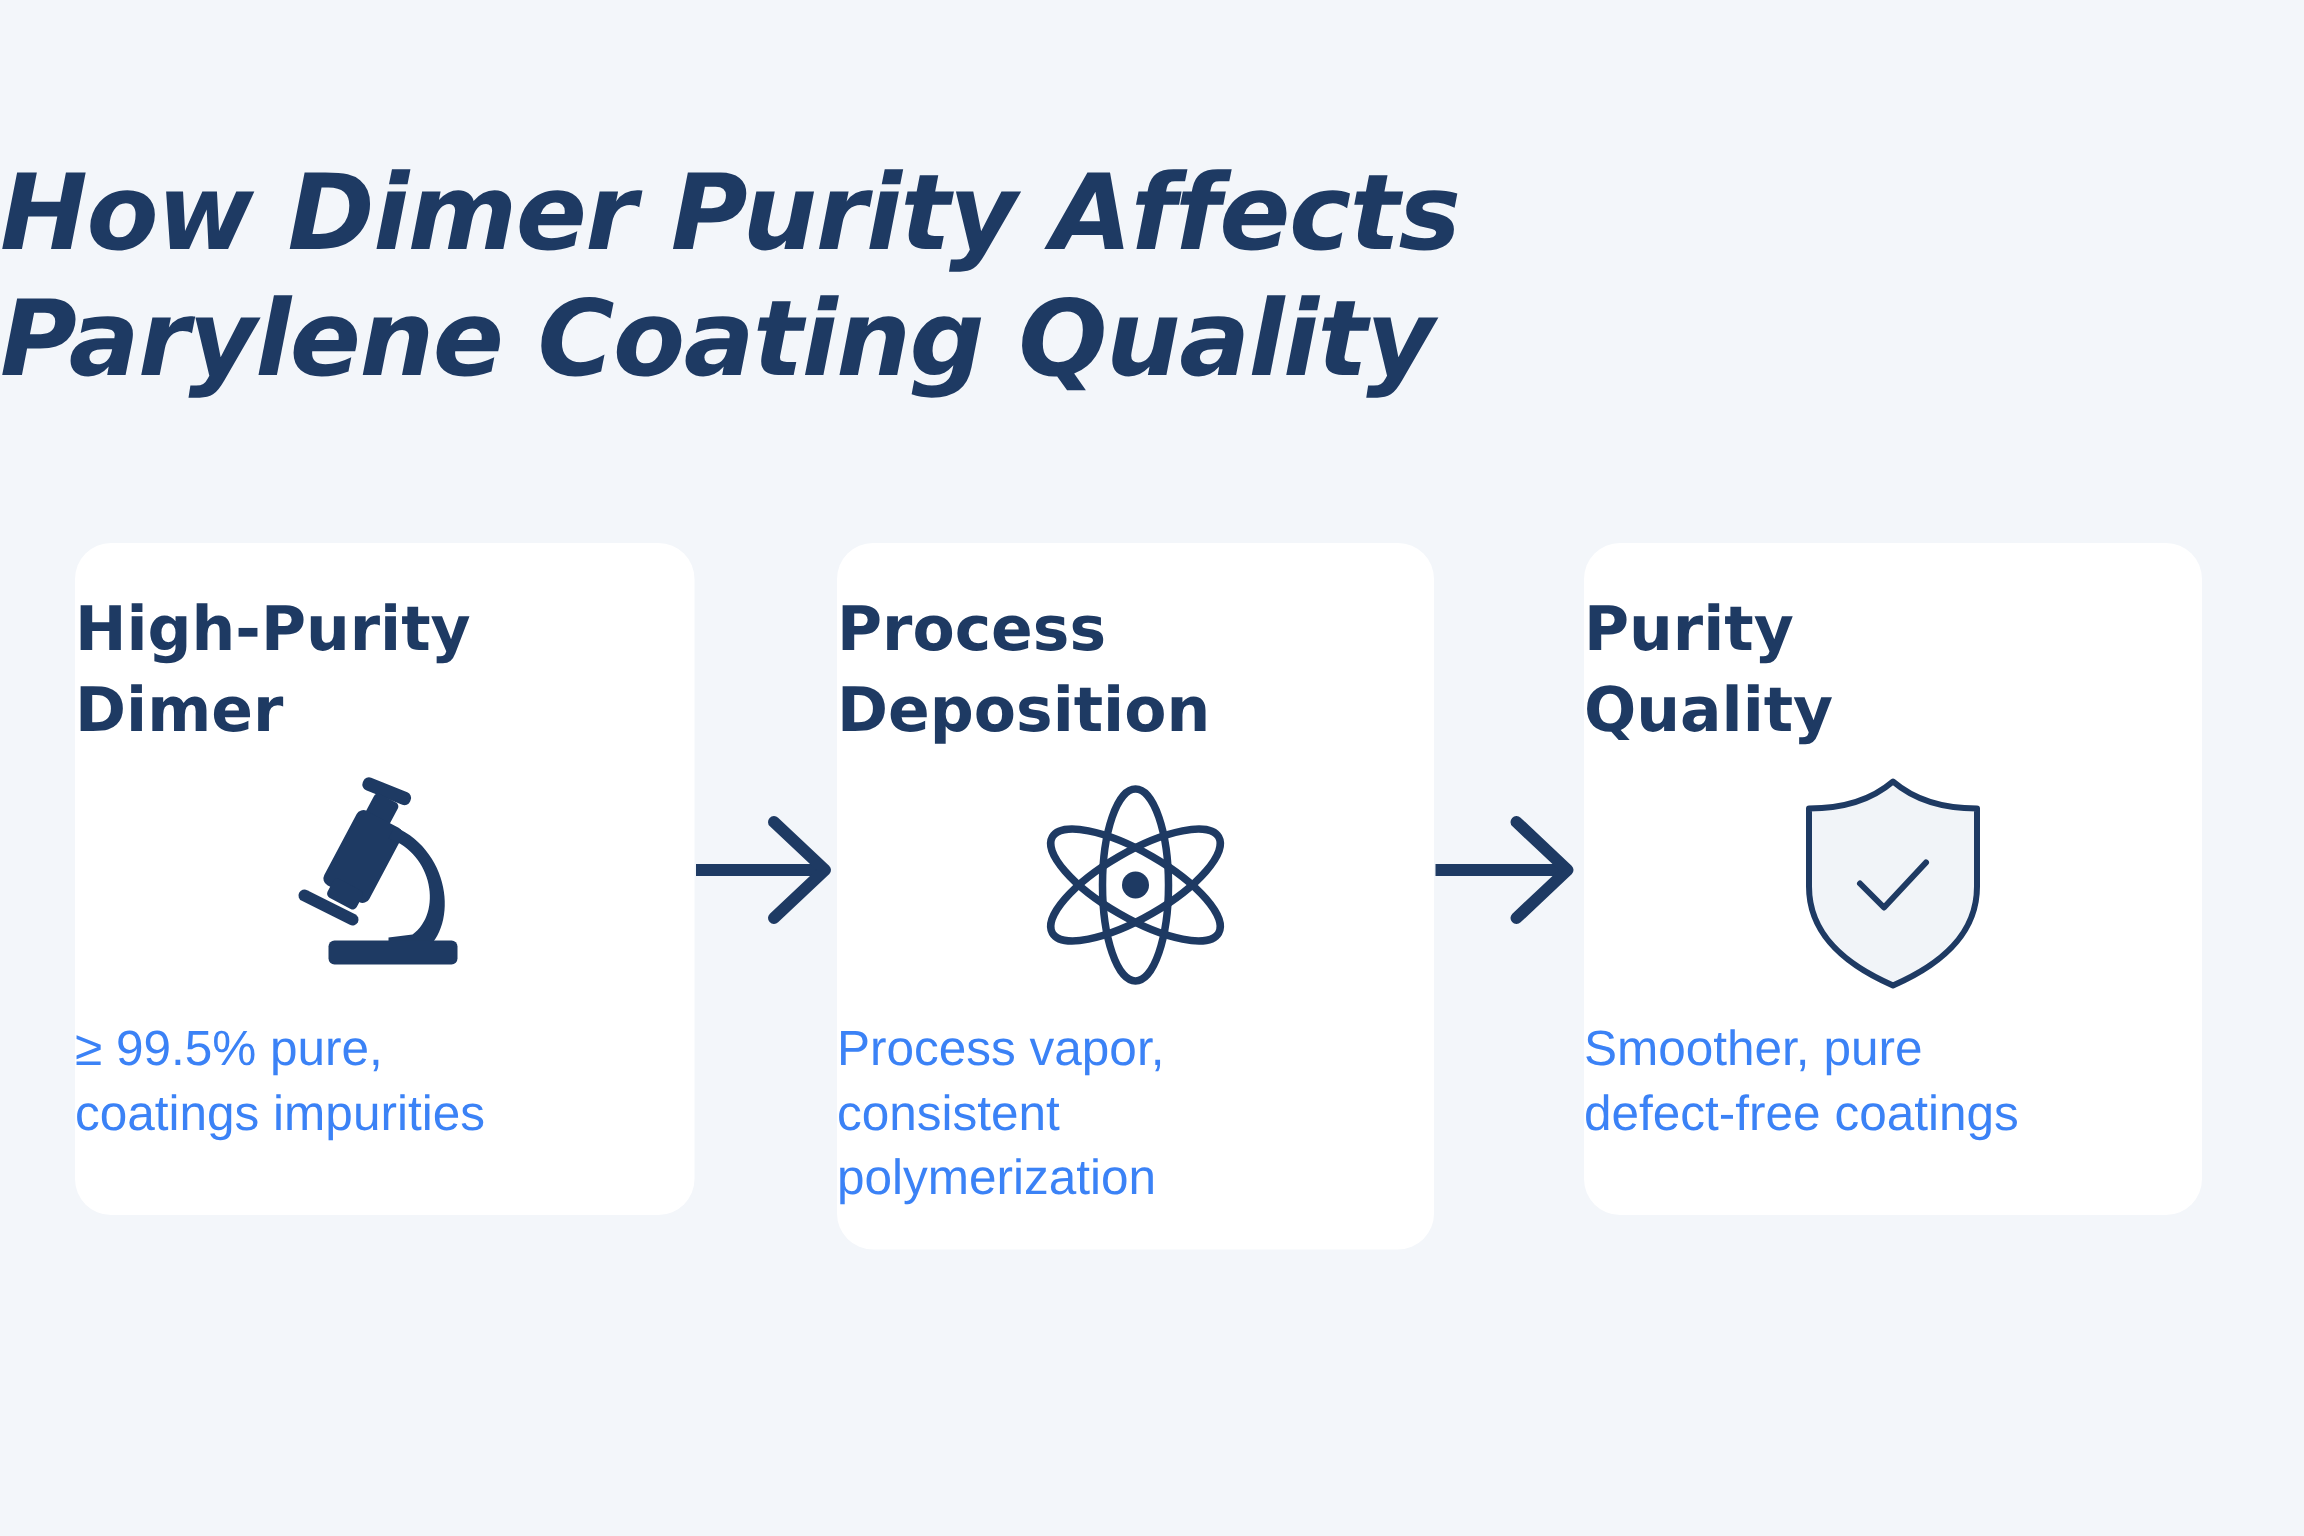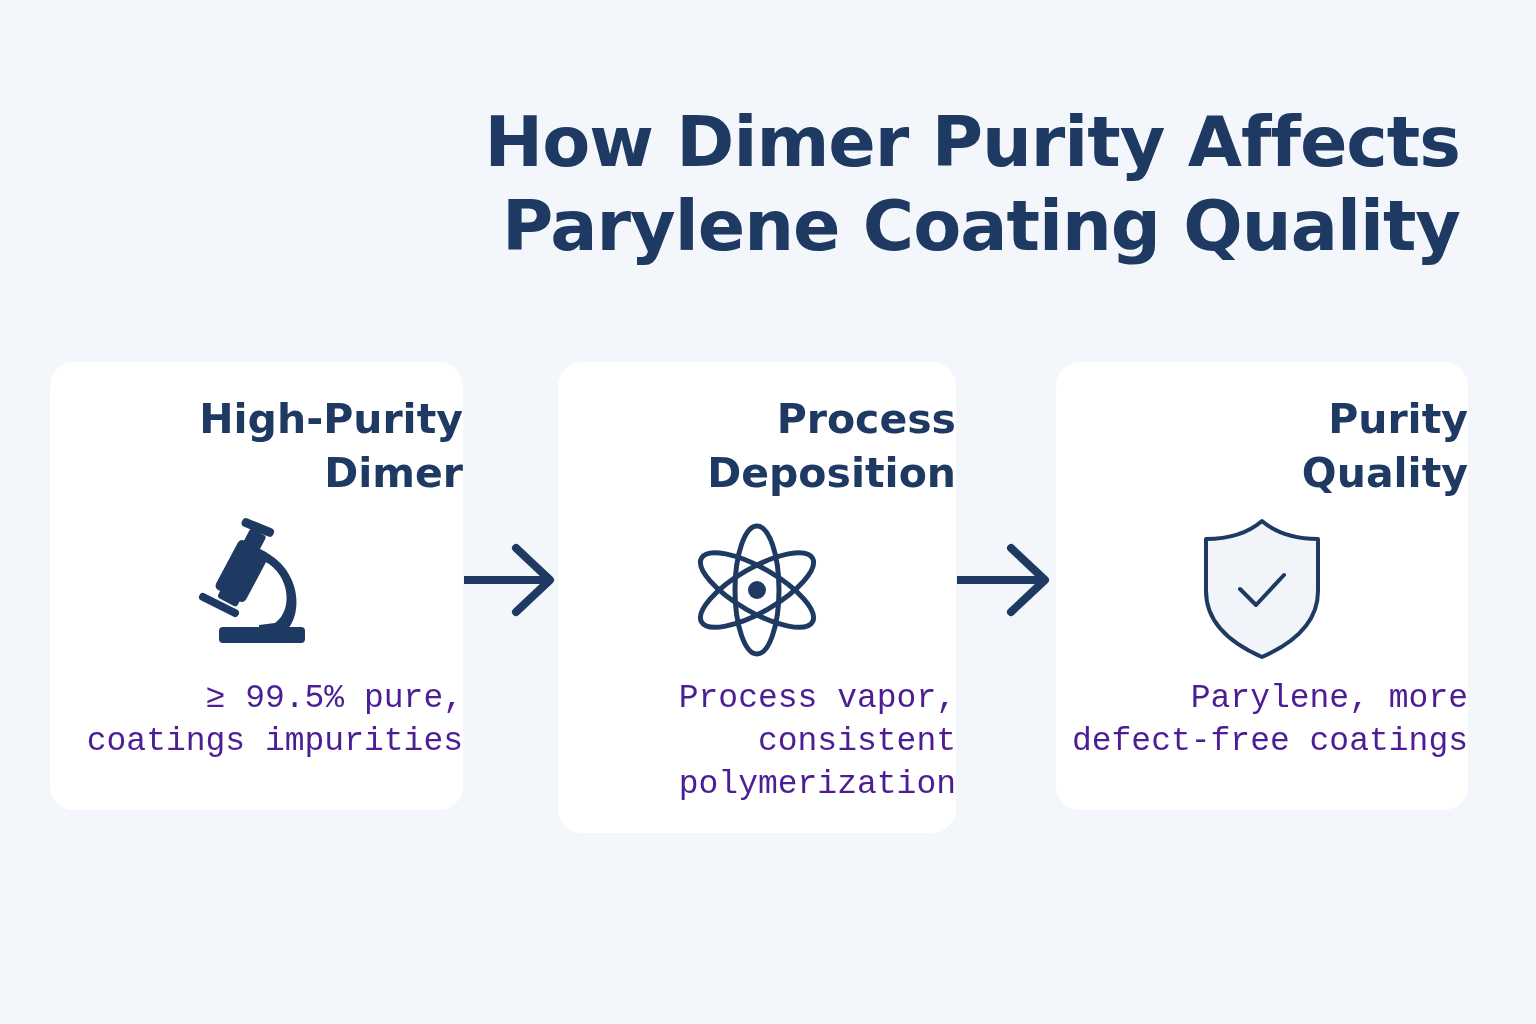--- a/index.html
+++ b/index.html
@@ -5,49 +5,50 @@
   html, body { margin: 0; padding: 0; }
   body {
     width: 1536px; height: 1024px; overflow: hidden;
     background: #f3f6fa;
     font-family: "Liberation Sans", "DejaVu Sans", sans-serif;
     color: #1e3a63;
     position: relative;
   }
   .title {
     position: absolute; left: 0; width: 1460px; top: 100px;
-    text-align: right;
+    text-align: left;
     font-family: "DejaVu Sans", sans-serif;
     font-weight: bold; font-size: 70px; line-height: 84px;
     letter-spacing: -1px;
     color: #1e3a63;
+    font-style: italic;
   }
   .title span { display: block; }
   .card {
     position: absolute; top: 362px;
     background: #ffffff; border-radius: 24px;
     box-sizing: border-box;
-    text-align: right;
+    text-align: left;
   }
   .card-1 { left: 50px; width: 413px; height: 448px; }
   .card-2 { left: 558px; width: 398px; height: 471px; }
   .card-3 { left: 1056px; width: 412px; height: 448px; }
   .card-title {
     position: absolute; left: 0; right: 0; top: 30px;
     font-family: "DejaVu Sans", sans-serif;
     font-weight: bold; font-size: 41px; line-height: 54px;
     color: #1e3a63;
   }
   .card-title span { display: block; }
   .card-icon { position: absolute; left: 50%; transform: translateX(-50%); top: 152px; }
   .card-desc {
     position: absolute; left: 0; right: 0; top: 315px;
-    font-family: Liberation Mono, monospace;
+    font-family: Liberation Sans, sans-serif;
     font-size: 33px; line-height: 43px;
-    color: #4c1d95;
+    color: #3b82f6;
   }
   .card-desc span { display: block; }
   .arrow { position: absolute; top: 542px; }
   .arrow-1 { left: 462px; }
   .arrow-2 { left: 955px; }
 </style>
 </head>
 <body>
 
 <div class="title">
@@ -127,16 +128,16 @@
     <span>Purity</span>
     <span>Quality</span>
   </div>
   <div class="card-icon" style="top:155px;">
     <svg width="124" height="144" viewBox="0 0 124 144">
       <path d="M62 4 C76 16, 94 22, 118 22 L118 74 C118 106, 94 126, 62 140 C30 126, 6 106, 6 74 L6 22 C30 22, 48 16, 62 4 Z" fill="#f1f4f8" stroke="#1e3a63" stroke-width="4" stroke-linejoin="round"></path>
       <polyline points="40,72 56,88 84,58" fill="none" stroke="#1e3a63" stroke-width="4" stroke-linecap="round" stroke-linejoin="round"></polyline>
     </svg>
   </div>
   <div class="card-desc">
-    <span>Parylene, more</span>
+    <span>Smoother, pure</span>
     <span>defect-free coatings</span>
   </div>
 </div>
 
 </body></html>

